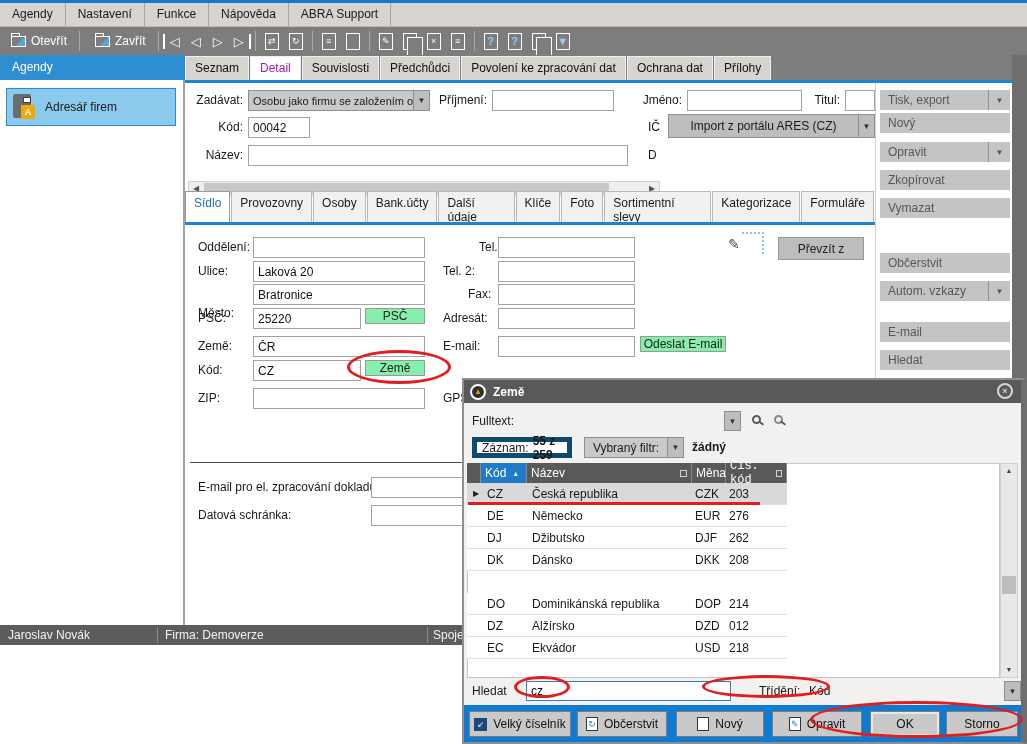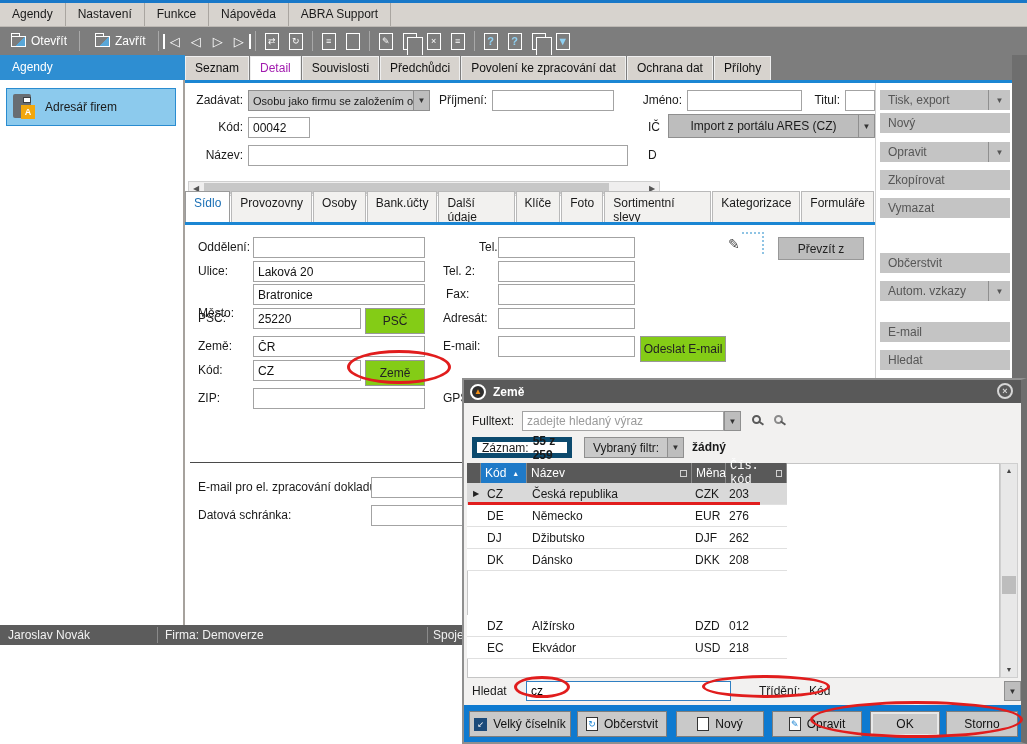--- a/index.html
+++ b/index.html
@@ -35,21 +35,21 @@
   .tabbar { left:185px; top:55px; width:842px; height:25px; background:#7d7d7d; display:flex; align-items:flex-end; }
   .tab { height:24px; padding:4px 9px 0 9px; background:#d7d3ce; border:1px solid #efefef; border-bottom:none; margin-right:1px; color:#111; }
   .tab.active { background:#fff; color:#a21caf; }
   .blueline { left:185px; top:80px; width:827px; height:3px; background:#1b86d3; }
   .content { left:185px; top:83px; width:690px; height:542px; background:#fff; }
   .rightpanelbg { left:875px; top:83px; width:137px; height:542px; background:#fff; border-left:1px solid #d2d2d2; }
   .graystrip { left:1012px; top:55px; width:15px; height:590px; background:#6e6e6e; }
 
   .lbl { position:absolute; white-space:nowrap; }
   .inp { position:absolute; background:#fff; border:1px solid #a3a3a3; height:21px; font-family:"Liberation Sans",sans-serif; font-size:12px; padding:0 4px; color:#111; }
-  .gbtn { position:absolute; background:#84cc16; border:1px solid #989898; height:26px; display:flex; align-items:center; justify-content:center; font-size:12px; color:#222; }
+  .gbtn { position:absolute; background:#86efac; border:1px solid #989898; height:16px; display:flex; align-items:center; justify-content:center; font-size:12px; color:#222; }
   .ddbox { position:absolute; background:#c9c9c9; border:1px solid #8f8f8f; display:flex; align-items:center; }
   .ddarrow { width:16px; height:100%; border-left:1px solid #8f8f8f; display:flex; align-items:center; justify-content:center; font-size:8px; color:#333; background:#bdbdbd; }
   .subtabs { left:185px; top:200px; width:690px; height:22px; display:flex; align-items:flex-end; background:#fff; }
   .stab { height:31px; padding:4px 8px 0 8px; border:1px solid #b9b9b9; border-bottom:none; background:#f2f1ef; margin-right:1px; }
   .stab.active { background:#fff; color:#1a6fb5; border-color:#9a9a9a; }
   .blueline2 { left:185px; top:222px; width:690px; height:3px; background:#1b86d3; }
 
   .hscroll { left:188px; top:181px; width:472px; height:15px; background:#efeeee; border:1px solid #cfcfcf; }
   .hthumb { position:absolute; left:15px; top:1px; width:405px; height:11px; background:#c7c7c7; }
   .harrow { position:absolute; top:0px; width:14px; height:13px; font-size:8px; color:#555; text-align:center; line-height:13px; }
@@ -227,21 +227,21 @@
   <div class="lbl" style="left:198px;top:363px;">Kód:</div>
   <input class="inp" style="left: 253px; top: 360px; width: 108px;" value="CZ">
   <div class="gbtn" style="left:365px;top:360px;width:60px;">Země</div>
   <div class="lbl" style="left:198px;top:391px;">ZIP:</div>
   <input class="inp" style="left: 253px; top: 388px; width: 172px;">
 
   <div class="lbl" style="left:443px;top:240px;margin-left:36px;">Tel. 1:</div>
   <input class="inp" style="left: 498px; top: 237px; width: 137px;">
   <div class="lbl" style="left:443px;top:264px;">Tel. 2:</div>
   <input class="inp" style="left: 498px; top: 261px; width: 137px;">
-  <div class="lbl" style="left:446px;top:287px;">Fax:</div>
+  <div class="lbl" style="left:468px;top:287px;">Fax:</div>
   <input class="inp" style="left: 498px; top: 284px; width: 137px;">
   <div class="lbl" style="left:443px;top:311px;">Adresát:</div>
   <input class="inp" style="left: 498px; top: 308px; width: 137px;">
   <div class="lbl" style="left:443px;top:339px;">E-mail:</div>
   <input class="inp" style="left: 498px; top: 336px; width: 137px;">
   <div class="gbtn" style="left:640px;top:336px;width:86px;">Odeslat E-mail</div>
   <div class="lbl" style="left:443px;top:391px;">GPS</div>
 
   <div class="abs pencilbox">
     <span class="pencilglyph">✎</span>
@@ -294,21 +294,20 @@
   </div>
 
   <div class="abs dialog">
     <div class="dtitle">
       <span class="logo">▲</span>
       <span>Země</span>
       <span class="dclose">×</span>
     </div>
 
     <div class="lbl" style="left:8px;top:34px;">Fulltext:</div>
-    <input class="din ph" style="left: 58px; top: 31px; width: 202px;" placeholder="zadejte hledaný výraz">
     <div class="ddbox" style="left:260px;top:31px;width:17px;height:20px;">
         <span class="ddarrow" style="border:none;width:15px;">▼</span>
       </div>
     <span class="mag" style="left:288px;top:35px;"></span>
     <span class="mag" style="left:310px;top:35px;border-color:#8a8a8a;"></span>
 
     <div style="position:absolute;left:8px;top:57px;width:100px;height:21px;background:#fff;border:5px solid #0c4a6e;display:flex;align-items:center;gap:4px;padding-left:5px;">
       <span>Záznam:</span>
       <b>55 z 259</b>
     </div>
@@ -354,20 +353,26 @@
       <span class="tc-name">Džibutsko</span>
       <span class="tc-cur">DJF</span>
       <span class="tc-num">262</span>
     </div>
     <div class="trow" style="left:3px;top:169px;">
       <span class="tc-code">DK</span>
       <span class="tc-name">Dánsko</span>
       <span class="tc-cur">DKK</span>
       <span class="tc-num">208</span>
     </div>
+    <div class="trow" style="left:3px;top:213px;">
+      <span class="tc-code">DO</span>
+      <span class="tc-name">Dominikánská republika</span>
+      <span class="tc-cur">DOP</span>
+      <span class="tc-num">214</span>
+    </div>
     <div class="trow" style="left:3px;top:235px;">
       <span class="tc-code">DZ</span>
       <span class="tc-name">Alžírsko</span>
       <span class="tc-cur">DZD</span>
       <span class="tc-num">012</span>
     </div>
     <div class="trow" style="left:3px;top:257px;">
       <span class="tc-code">EC</span>
       <span class="tc-name">Ekvádor</span>
       <span class="tc-cur">USD</span>

